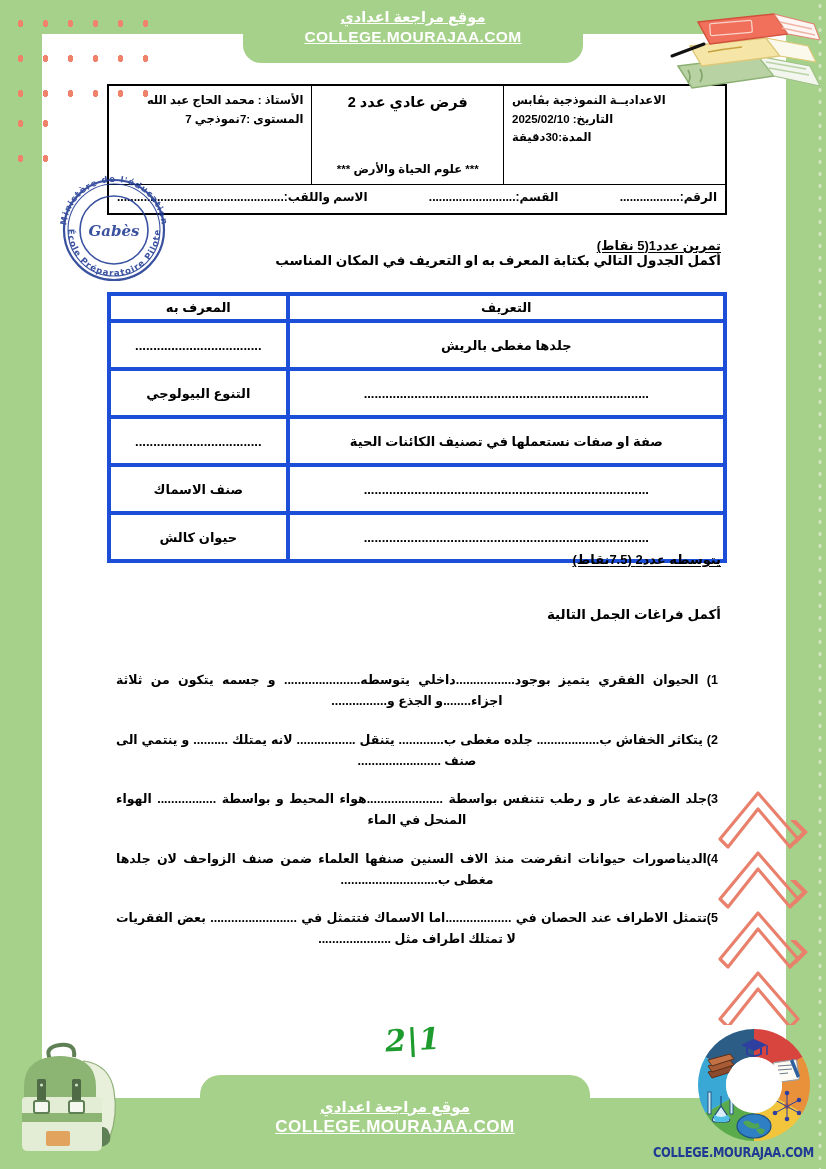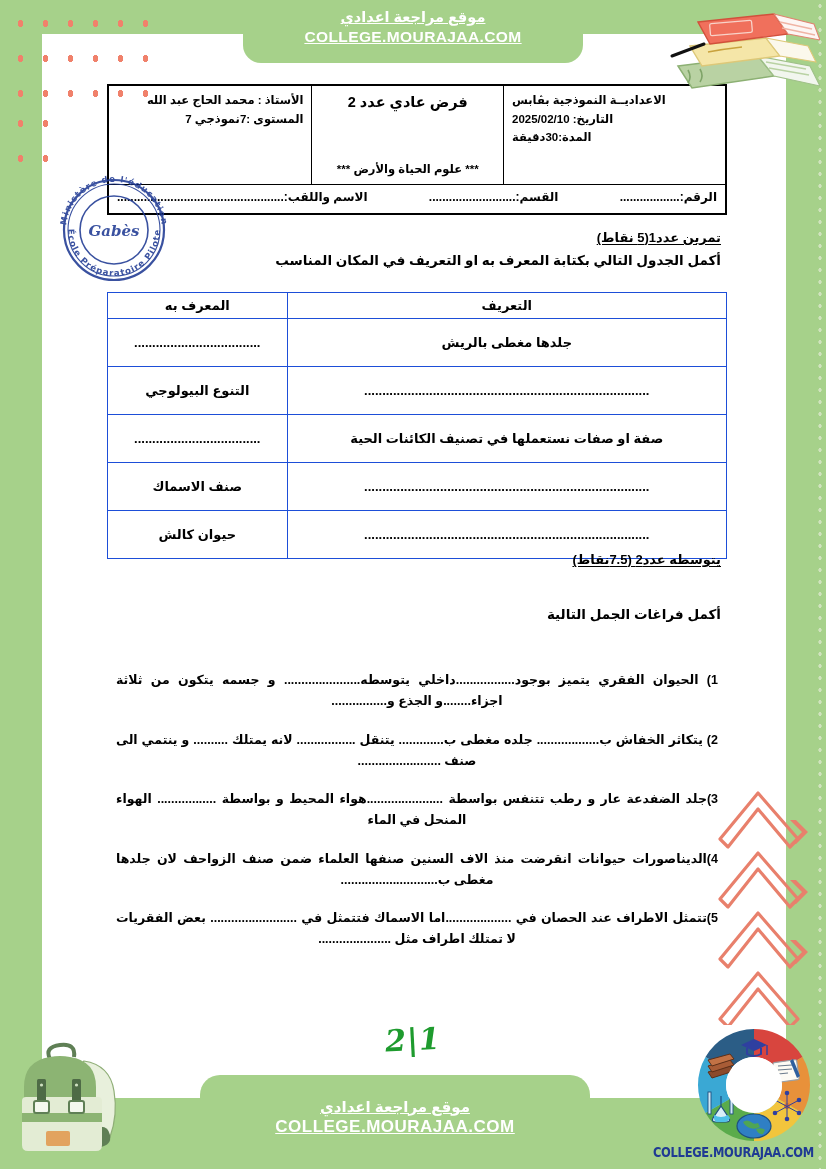--- a/index.html
+++ b/index.html
@@ -272,21 +272,21 @@
 
   
   .q-table {
     position: absolute;
     left: 65px;
     top: 258px;
     width: 620px;
     border-collapse: collapse;
   }
   .q-table th, .q-table td {
-    border: 1px solid #1d4ed8;
+    border: 4px solid #1d4ed8;
     font-size: 13px;
     font-weight: bold;
     padding: 4px 10px;
   }
   .q-table th { height: 26px; text-align: center; }
   .q-table td { height: 48px; }
   .col-term { width: 29%; text-align: center; }
   .col-def  { width: 71%; text-align: center; }
   .q-table td.term-cell { text-align: center; vertical-align: middle; }
   .q-table td.def-cell  { text-align: center; vertical-align: middle; }
@@ -433,21 +433,21 @@
           </span>
           <span class="nf">
             <span>الاسم واللقب:</span><span class="dots">..................................................</span>
           </span>
         </div>
       </td>
     </tr>
   </tbody>
     </table>
 
-  <div class="ex-heading" style="right:65px; top:196px;">تمرين عدد1(5 نقاط)</div>
+  <div class="ex-heading" style="right:65px; top:204px;">تمرين عدد1(5 نقاط)</div>
   <div class="ex-sub" style="right:65px; top:218px;">أكمل الجدول التالي بكتابة المعرف به او التعريف في المكان المناسب</div>
 
   <table class="q-table">
     <thead>
       <tr>
         <th class="col-def">التعريف</th>
         <th class="col-term">المعرف به</th>
       </tr>
     </thead>
     <tbody>

